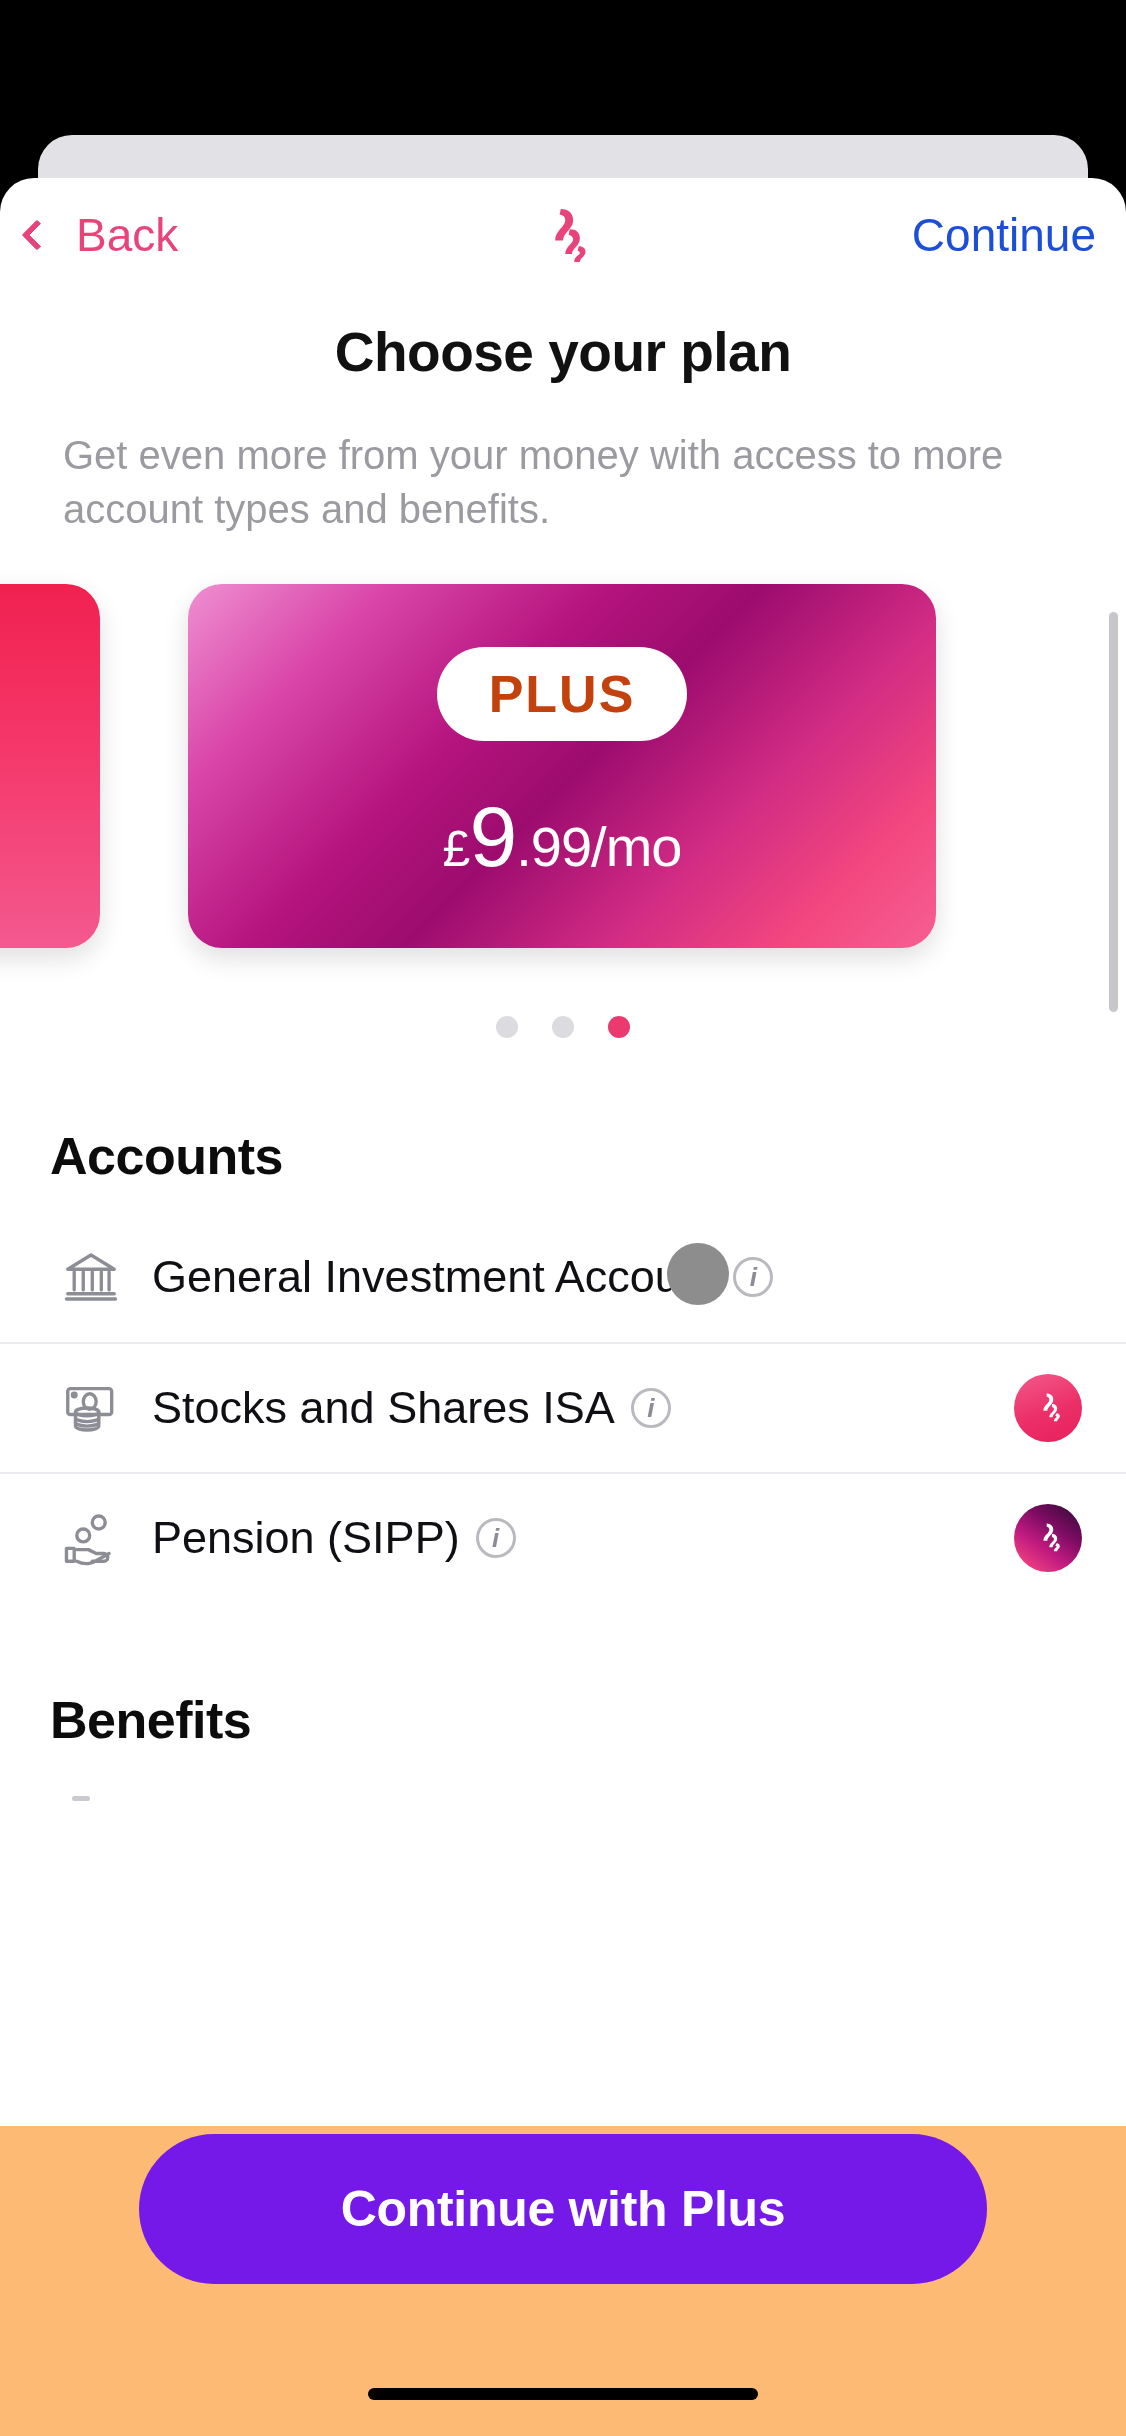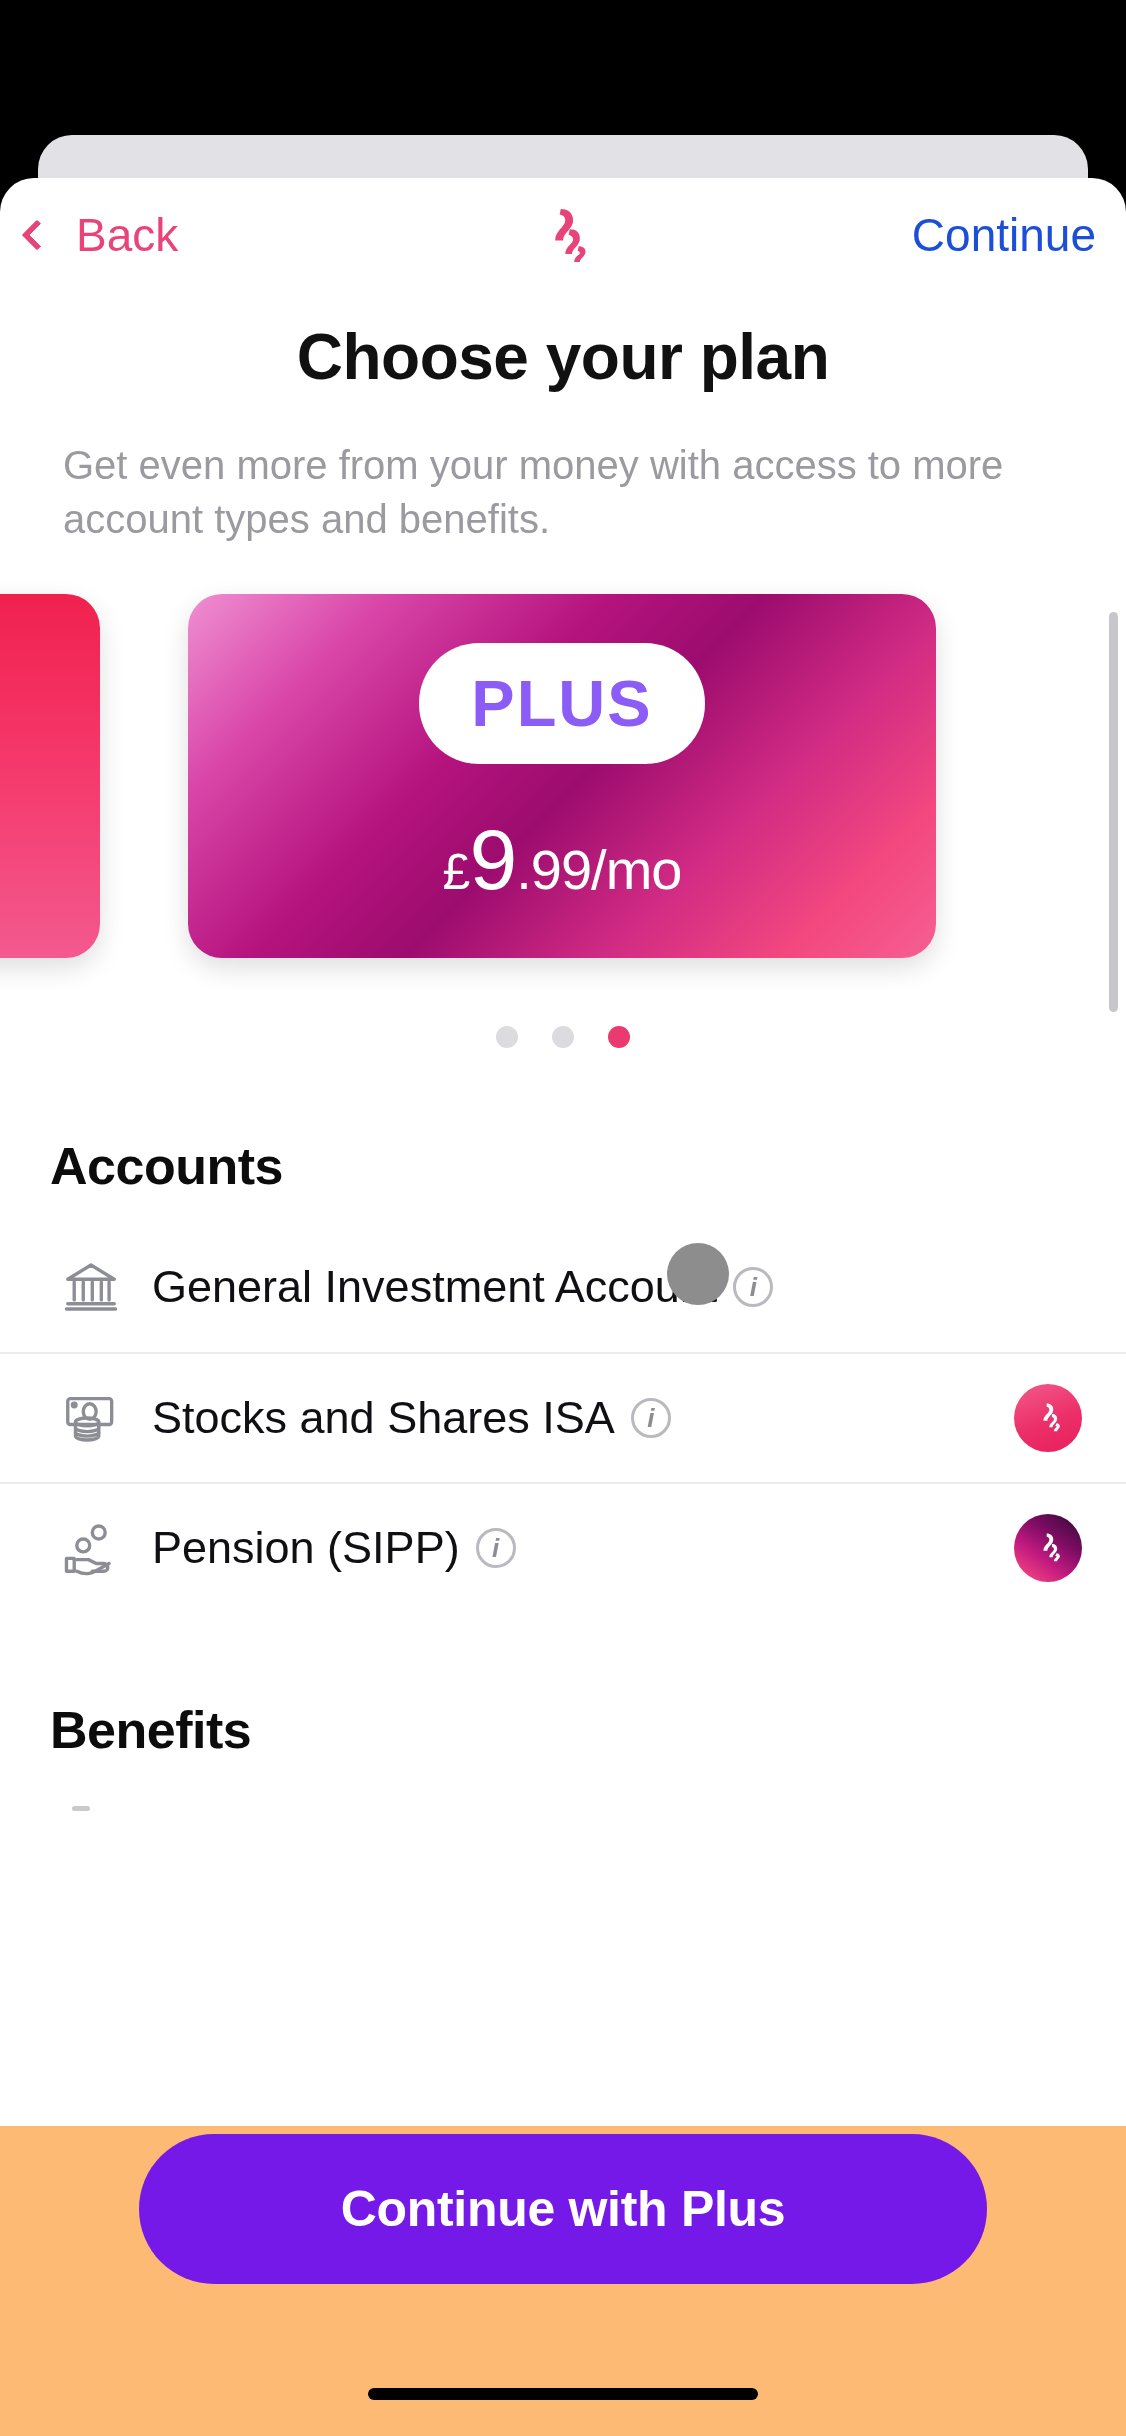--- a/index.html
+++ b/index.html
@@ -60,21 +60,21 @@
   }
   .chev-left { display:inline-block; width:22px; height:22px;
     border-left:6px solid #e8447a; border-bottom:6px solid #e8447a;
     transform:rotate(45deg); border-radius:2px; margin-right:4px; }
   .nav-logo { position:absolute; left:50%; top:22px; transform:translateX(-50%);
     width:72px; height:72px; }
   .nav-continue { position:absolute; right:30px; top:30px;
     color:#1d4ed8; font-size:46px; cursor:pointer; }
 
   
-  .title { text-align:center; font-size:64px; font-weight:700; color:#111;
+  .title { text-align:center; font-size:55px; font-weight:700; color:#111;
     margin-top:22px; letter-spacing:-0.5px; }
   .subtitle { text-align:left; font-size:40px; color:#9a9aa0;
     line-height:1.35; margin:44px auto 0; width:1000px; }
 
   
   .carousel { position:relative; height:400px; margin-top:48px; }
   .plan-card {
     position:absolute; top:0; border-radius:34px;
     box-shadow:0 10px 26px rgba(0,0,0,.13);
   }
@@ -87,22 +87,22 @@
     background:
       linear-gradient(135deg,
         #ef8fd2 0%, #d946a8 18%, #b5137e 38%,
         #9c0c6e 52%, #d12b84 70%, #f2477f 86%, #f75f93 100%),
       linear-gradient(100deg, rgba(255,255,255,0) 40%, rgba(60,0,50,.95) 100%);
     background-blend-mode: normal, multiply;
     display:flex; flex-direction:column; align-items:center;
     justify-content:center; gap:46px;
   }
   .plus-badge {
-    background:#fff; color:#8b5cf6; border-radius:60px;
-    padding:23px 52px; font-size:65px; font-weight:800; letter-spacing:2px;
+    background:#fff; color:#c2410c; border-radius:60px;
+    padding:17px 52px; font-size:52px; font-weight:800; letter-spacing:2px;
   }
   .price { color:#fff; font-weight:400; letter-spacing:-1px;
     display:flex; align-items:baseline; }
   .price .cur { font-size:50px; }
   .price .maj { font-size:86px; }
   .price .min { font-size:56px; }
 
   
   .dots { display:flex; justify-content:center; gap:34px; margin-top:32px; }
   .dot { width:22px; height:22px; border-radius:50%; background:#dcdce0; }

